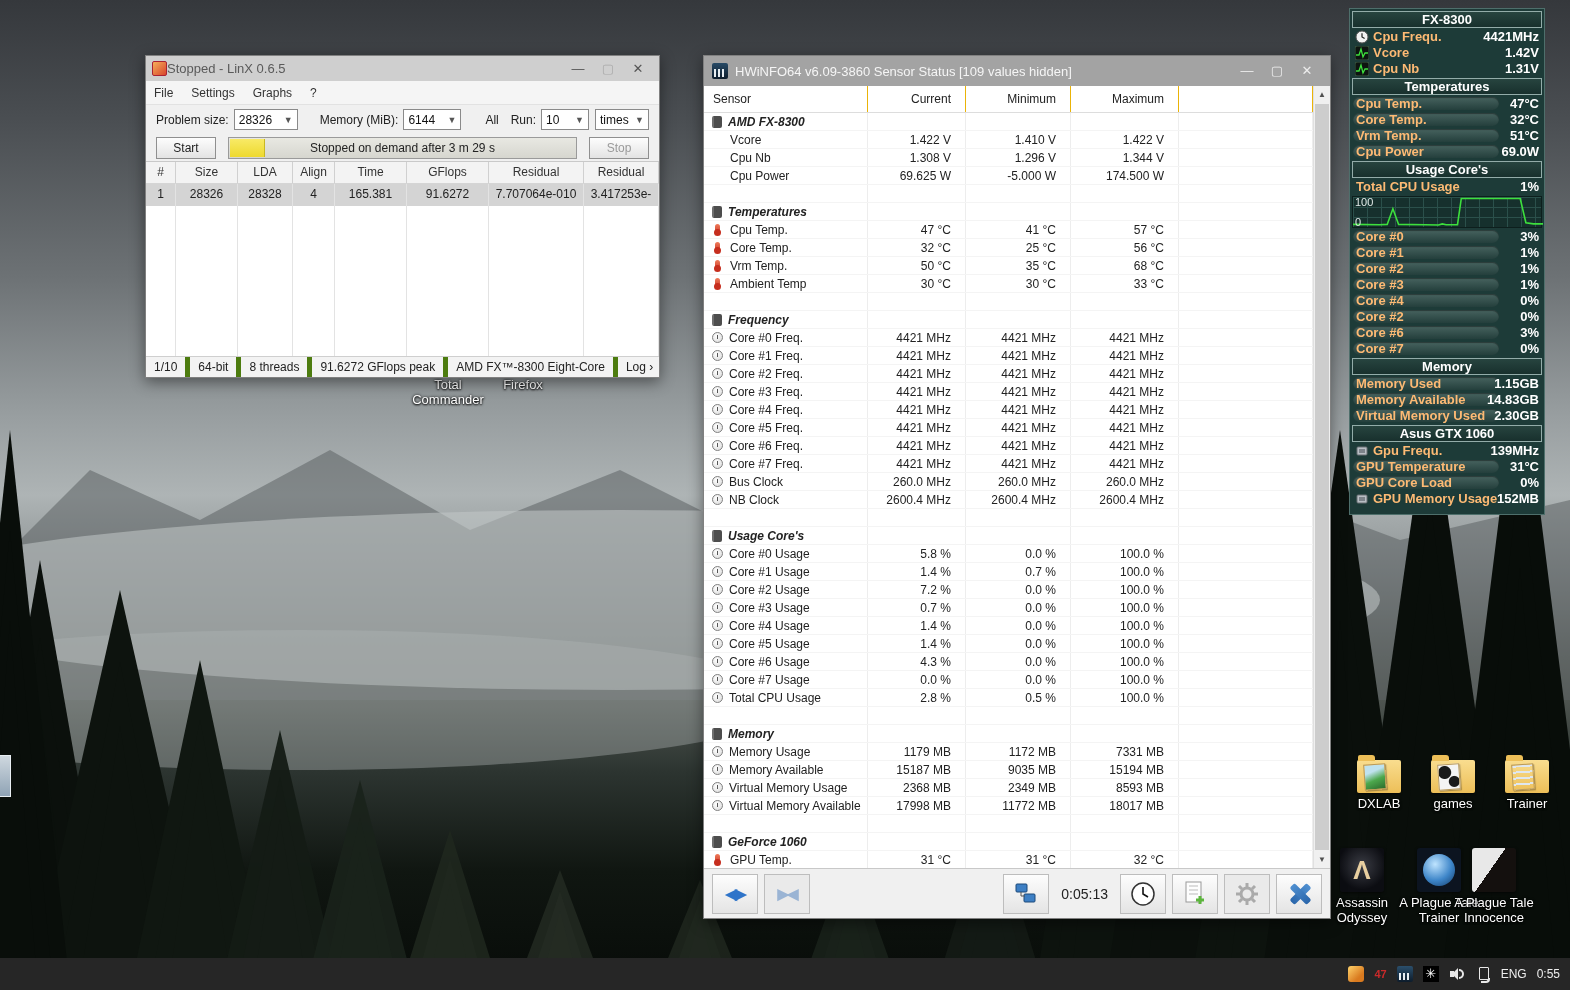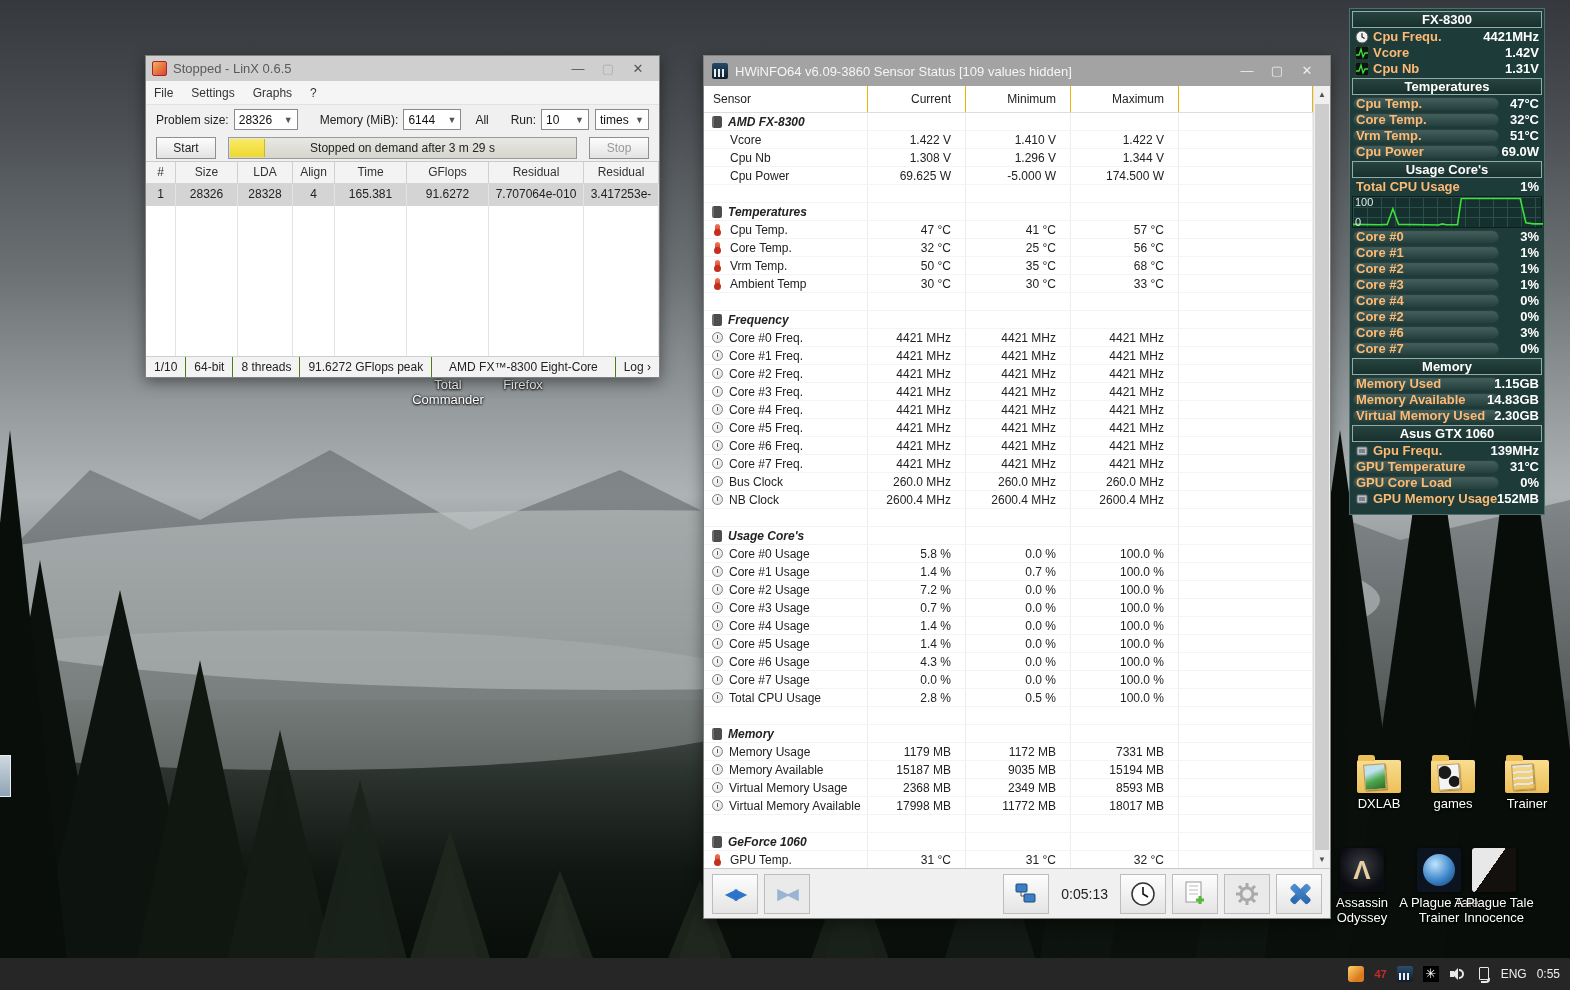--- a/index.html
+++ b/index.html
@@ -11,21 +11,21 @@
     background:linear-gradient(180deg,#35383c 0%,#4a4e52 12%,#6d7275 28%,#989ea0 42%,#aeb4b5 50%,#8b9192 58%,#5b615c 68%,#2c3430 78%,#101611 88%,#070b08 100%);
   }
   #wallpaper svg { position:absolute; inset:0; }
 
   
   .window { position:absolute; background:#f0f0f0; border:1px solid #808080; box-shadow:0 4px 14px rgba(0,0,0,.45); }
 
   
   #linx { left:145px; top:55px; width:515px; height:323px; z-index:3; }
   #linx .titlebar { height:25px; background:#cfcfcf; display:flex; align-items:center; padding:0 6px; }
-  #linx .titlebar .title { color:#5a5a5a; font-size:13px; margin-left:6px; flex:1; }
+  #linx .titlebar .title { color:#5a5a5a; font-size:13px; flex:1; }
   .linx-appicon { width:15px; height:15px; border-radius:2px;
     background:linear-gradient(135deg,#f5b05a,#d8442c); border:1px solid #a23; }
   .cap-btn { width:30px; text-align:center; font-size:13px; color:#555; line-height:24px; }
   .cap-btn.dim { color:#aaa; }
   #linx .menubar { height:24px; background:#f5f5f5; display:flex; align-items:center; padding:0 8px; gap:18px; font-size:12px; color:#333; border-bottom:1px solid #e2e2e2; }
   #linx .controls { height:29px; display:flex; align-items:center; padding:0 10px; font-size:12px; color:#222; background:#f0f0f0; }
   .combo { background:#fff; border:1px solid #8a8a8a; height:21px; display:flex; align-items:center; font-size:12px; color:#111; padding:0 4px; }
   .combo .chev { margin-left:auto; color:#555; font-size:9px; padding-left:6px; }
   #linx .runrow { height:27px; display:flex; align-items:center; padding:0 10px; background:#f0f0f0; }
   .btn { background:linear-gradient(#fdfdfd,#e3e3e3); border:1px solid #8f8f8f; height:22px; font-size:12px; color:#222; display:flex; align-items:center; justify-content:center; }
@@ -33,21 +33,21 @@
   .progress { position:relative; height:22px; border:1px solid #9a9a9a; background:linear-gradient(#e8e8e2,#d6d6cf); display:flex; align-items:center; justify-content:center; font-size:12px; color:#222; }
   .progress .fill { position:absolute; left:1px; top:1px; bottom:1px; background:linear-gradient(#f8ea66,#eed92e); border-right:1px solid #c9b822; }
   .progress .ptext { position:relative; z-index:1; }
   .linx-tr { display:grid; grid-template-columns:30px 62px 55px 42px 72px 82px 95px 1fr; height:22px; align-items:center; font-size:12px; color:#222; text-align:center; }
   .linx-tr > div { border-right:1px solid #e3e3e3; height:100%; line-height:21px; overflow:hidden; }
   #linx-table { background:#fff; border-top:1px solid #c9c9c9; }
   .linx-head { background:#f3f3f3; border-bottom:1px solid #d5d5d5; color:#333; }
   .linx-head > div { border-right:1px solid #d0d0d0; }
   .linx-row-sel { background:#d4d4d4; }
   #linx .statusbar { position:absolute; left:0; right:0; bottom:0; height:21px; background:#f3f3f3; border-top:1px solid #cfcfcf; display:flex; font-size:12px; color:#222; align-items:center; }
-  #linx .statusbar .seg { border-right:1px solid #4d7c0f; height:100%; display:flex; align-items:center; justify-content:center; padding:0 8px; white-space:nowrap; }
+  #linx .statusbar .seg { border-right:5px solid #4d7c0f; height:100%; display:flex; align-items:center; justify-content:center; padding:0 8px; white-space:nowrap; }
   #linx .statusbar .seg:nth-child(5) { flex:1; }
   #linx .statusbar .seg:last-child { border-right:none; }
 
   
   #hwinfo { left:703px; top:55px; width:628px; height:864px; z-index:2; background:#fff; }
   #hwinfo .titlebar { height:30px; background:#a3a3a3; display:flex; align-items:center; padding:0 8px; }
   #hwinfo .titlebar .title { color:#f5f5f5; font-size:13px; margin-left:7px; flex:1; }
   .hw-appicon { width:16px; height:16px; border-radius:2px; background:linear-gradient(#274a66,#0d1c2b); position:relative; overflow:hidden; }
   .hw-appicon::after { content:""; position:absolute; left:2px; right:2px; bottom:2px; height:8px;
     background:repeating-linear-gradient(90deg,#e8eef2 0 2px,transparent 2px 4px); }
@@ -278,21 +278,21 @@
     <span>Problem size:</span>
     <span class="combo" style="width:64px; margin-left:5px;">
       <span>28326</span>
         <span class="chev">▼</span>
     </span>
     <span style="margin-left:22px;">Memory (MiB):</span>
     <span class="combo" style="width:58px; margin-left:5px;">
       <span>6144</span>
         <span class="chev">▼</span>
     </span>
-    <span style="margin-left:14px;">All</span>
+    <span style="margin-left:24px;">All</span>
     <span style="margin-left:auto;">Run:</span>
     <span class="combo" style="width:48px; margin-left:5px;">
       <span>10</span>
         <span class="chev">▼</span>
     </span>
     <span class="combo" style="width:54px; margin-left:6px;">
       <span>times</span>
         <span class="chev">▼</span>
     </span>
   </div>

